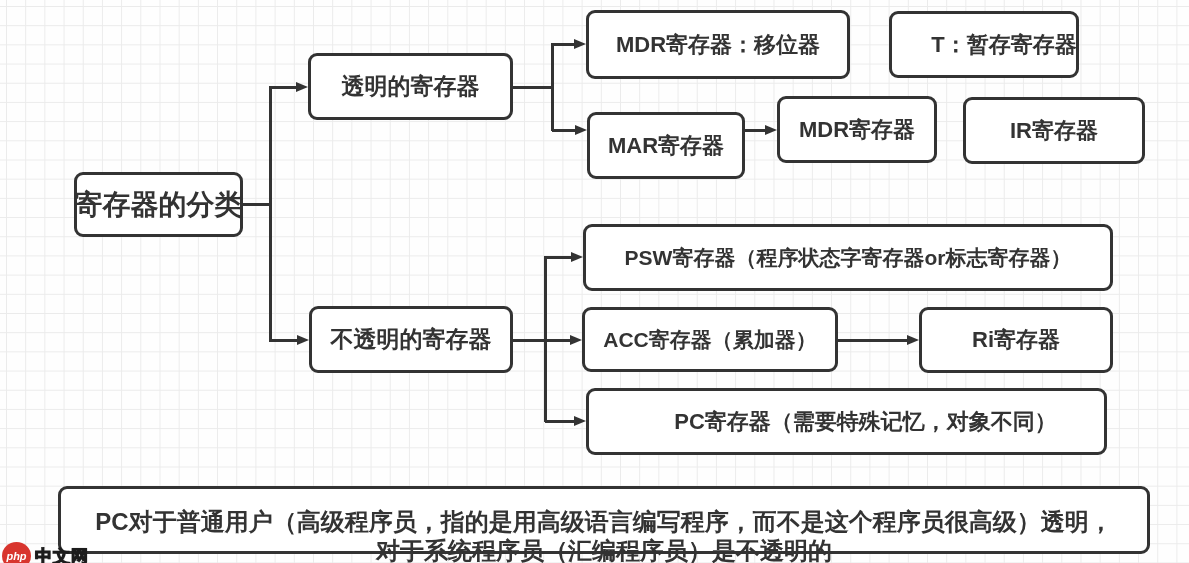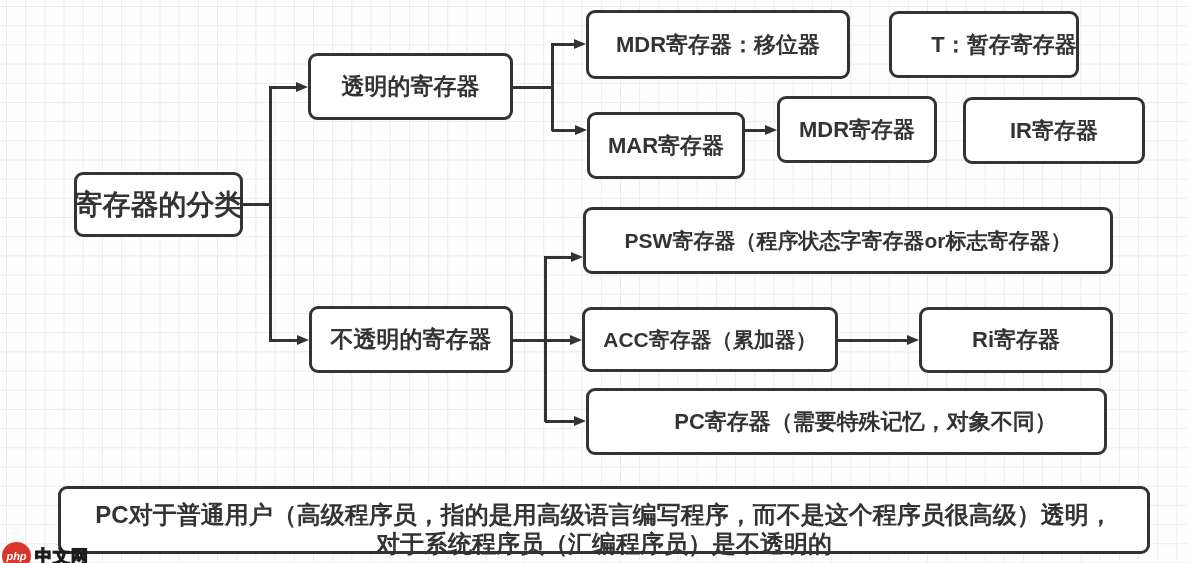--- a/index.html
+++ b/index.html
@@ -20,30 +20,30 @@
     color:#333;font-weight:bold;font-size:22px;white-space:nowrap;
   }
   .nd-root{left:74px;top:172px;width:169px;height:65px;font-size:28px;}
   .nd-trans{left:308px;top:53px;width:205px;height:67px;font-size:23px;}
   .nd-opq{left:309px;top:306px;width:204px;height:67px;font-size:23px;}
   .nd-sr{left:586px;top:10px;width:264px;height:69px;}
   .nd-t{left:889px;top:11px;width:190px;height:67px;padding-left:40px;}
   .nd-mar{left:587px;top:112px;width:158px;height:67px;}
   .nd-mdr{left:777px;top:96px;width:160px;height:67px;}
   .nd-ir{left:963px;top:97px;width:182px;height:67px;}
-  .nd-psw{left:583px;top:207px;width:530px;height:67px;font-size:21px;}
+  .nd-psw{left:583px;top:224px;width:530px;height:67px;font-size:21px;}
   .nd-acc{left:582px;top:307px;width:256px;height:65px;font-size:21px;}
   .nd-ri{left:919px;top:307px;width:194px;height:66px;}
   .nd-pc{left:586px;top:388px;width:521px;height:67px;padding-left:38px;}
   .note{
     position:absolute;box-sizing:border-box;
     left:58px;top:486px;width:1092px;height:68px;
     background:#fff;border:3px solid #333;border-radius:9px;
     color:#333;font-weight:bold;font-size:24px;line-height:29px;
-    text-align:center;padding-top:11px;white-space:nowrap;
+    text-align:center;padding-top:18px;white-space:nowrap;
   }
   .ln{position:absolute;background:#333;}
   .ln.h{height:2.5px;}
   .ln.v{width:2.5px;}
   .ah{ 
     position:absolute;width:0;height:0;
     border-left:12px solid #333;
     border-top:5.5px solid transparent;
     border-bottom:5.5px solid transparent;
   }

